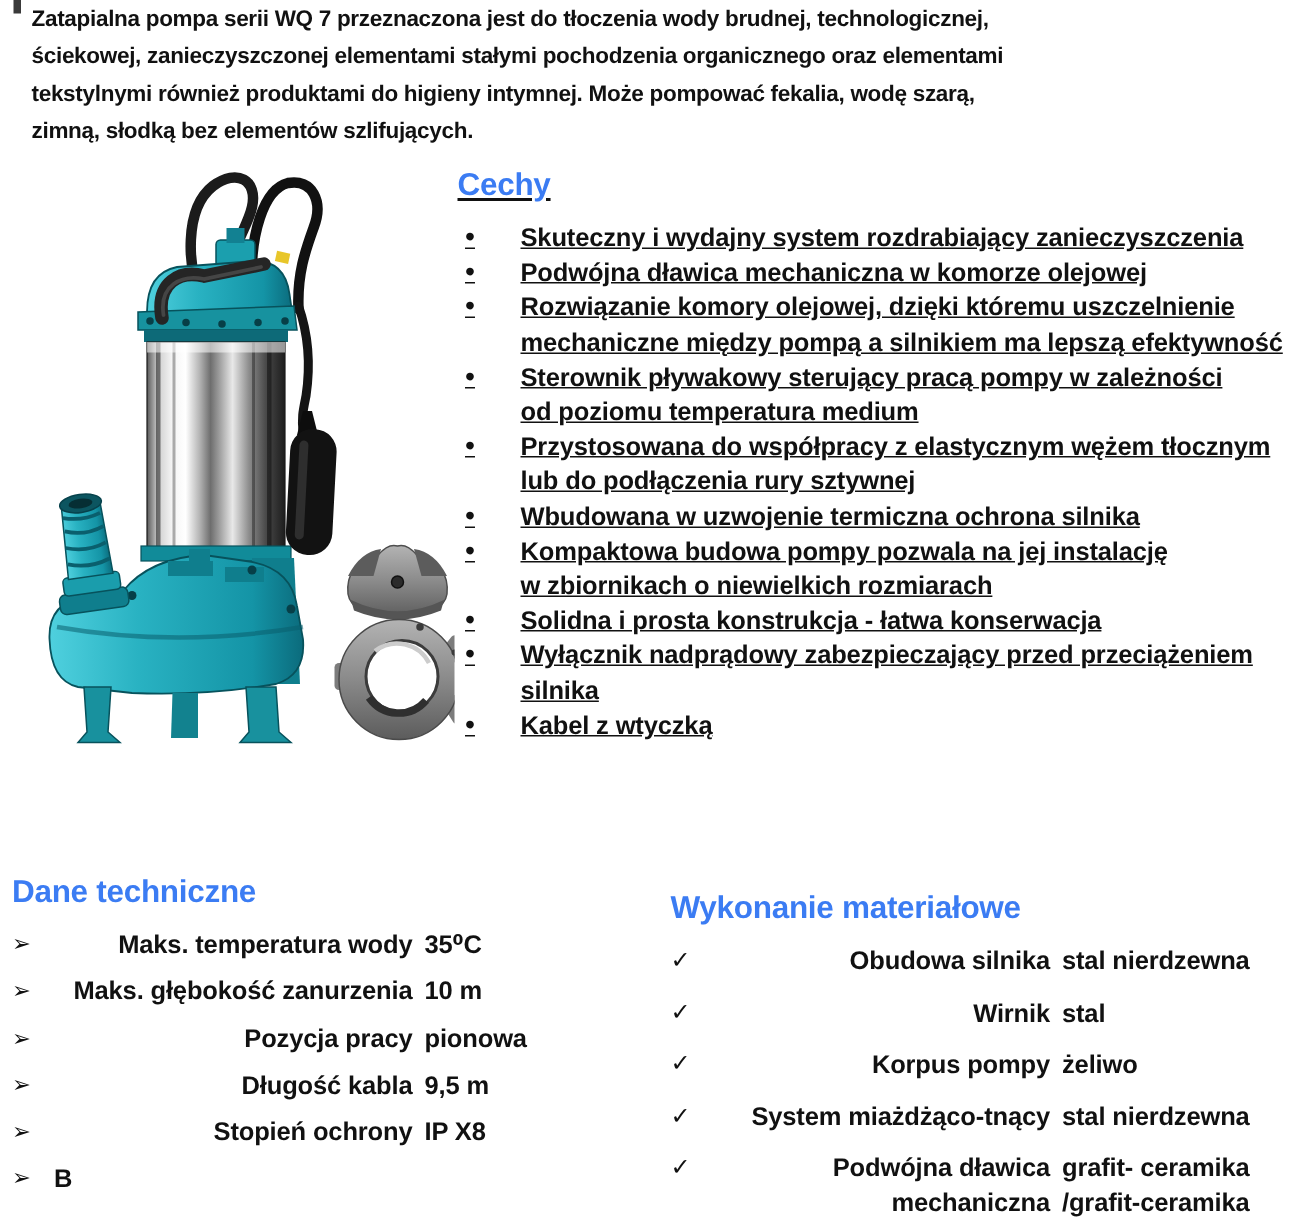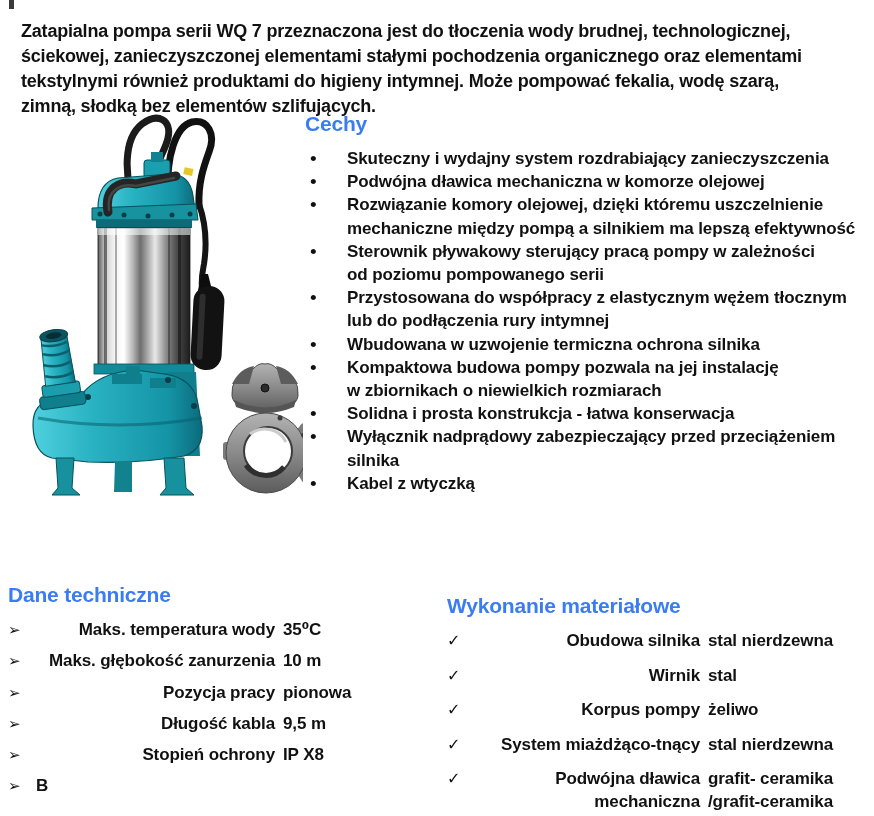--- a/index.html
+++ b/index.html
@@ -4,29 +4,29 @@
 <style>
   html,body{margin:0;padding:0;}
   body{
     width:874px;height:816px;background:#ffffff;position:relative;overflow:hidden;
     font-family:"Liberation Sans","DejaVu Sans",sans-serif;color:#111111;
     -webkit-font-smoothing:antialiased;
   }
   .artifact{position:absolute;left:9px;top:0;width:5px;height:9px;background:#3a3a3a;}
 
   
-  .intro{position:absolute;left:21px;top:19px;width:848px;
-    font-size:18px;font-weight:700;line-height:25px;letter-spacing:-0.2px;}
+  .intro{position:absolute;left:21px;top:0;width:848px;
+    font-size:15px;font-weight:700;line-height:25px;letter-spacing:-0.2px;}
   .intro .iline{display:block;white-space:nowrap;}
 
   
   .pump-figure{position:absolute;left:18px;top:112px;width:285px;height:400px;}
 
   
-  .features{position:absolute;left:305px;top:112px;width:566px;}
+  .features{position:absolute;left:305px;top:112px;width:566px;text-decoration:underline;}
   .sec-title{font-size:21px;font-weight:700;color:#3b7cf3;letter-spacing:-0.2px;margin:0 0 11px 0;}
   .feat{display:flex;align-items:flex-start;}
   .feat .dot{width:30px;flex:0 0 30px;font-size:19px;line-height:23.2px;padding-left:5px;box-sizing:border-box;}
   .feat-lines{flex:1;font-size:17px;font-weight:600;line-height:23.2px;letter-spacing:-0.1px;}
   .feat-lines .fl{display:block;white-space:nowrap;margin-left:12px;}
 
   
   .tech{position:absolute;left:8px;top:583px;width:432px;}
   .materials{position:absolute;left:447px;top:583px;width:424px;margin-top:11px;}
   .spec-list{margin-top:9px;}
@@ -189,28 +189,28 @@
     <span class="dot">•</span>
     <div class="feat-lines">
       <span class="fl">Rozwiązanie komory olejowej, dzięki któremu uszczelnienie</span>
       <span class="fl">mechaniczne między pompą a silnikiem ma lepszą efektywność</span>
     </div>
   </div>
   <div class="feat">
     <span class="dot">•</span>
     <div class="feat-lines">
       <span class="fl">Sterownik pływakowy sterujący pracą pompy w zależności</span>
-      <span class="fl">od poziomu pompowanego serii</span>
+      <span class="fl">od poziomu temperatura medium</span>
     </div>
   </div>
   <div class="feat">
     <span class="dot">•</span>
     <div class="feat-lines">
       <span class="fl">Przystosowana do współpracy z elastycznym wężem tłocznym</span>
-      <span class="fl">lub do podłączenia rury intymnej</span>
+      <span class="fl">lub do podłączenia rury sztywnej</span>
     </div>
   </div>
   <div class="feat">
     <span class="dot">•</span>
     <div class="feat-lines">
       <span class="fl">Wbudowana w uzwojenie termiczna ochrona silnika</span>
     </div>
   </div>
   <div class="feat">
     <span class="dot">•</span>

